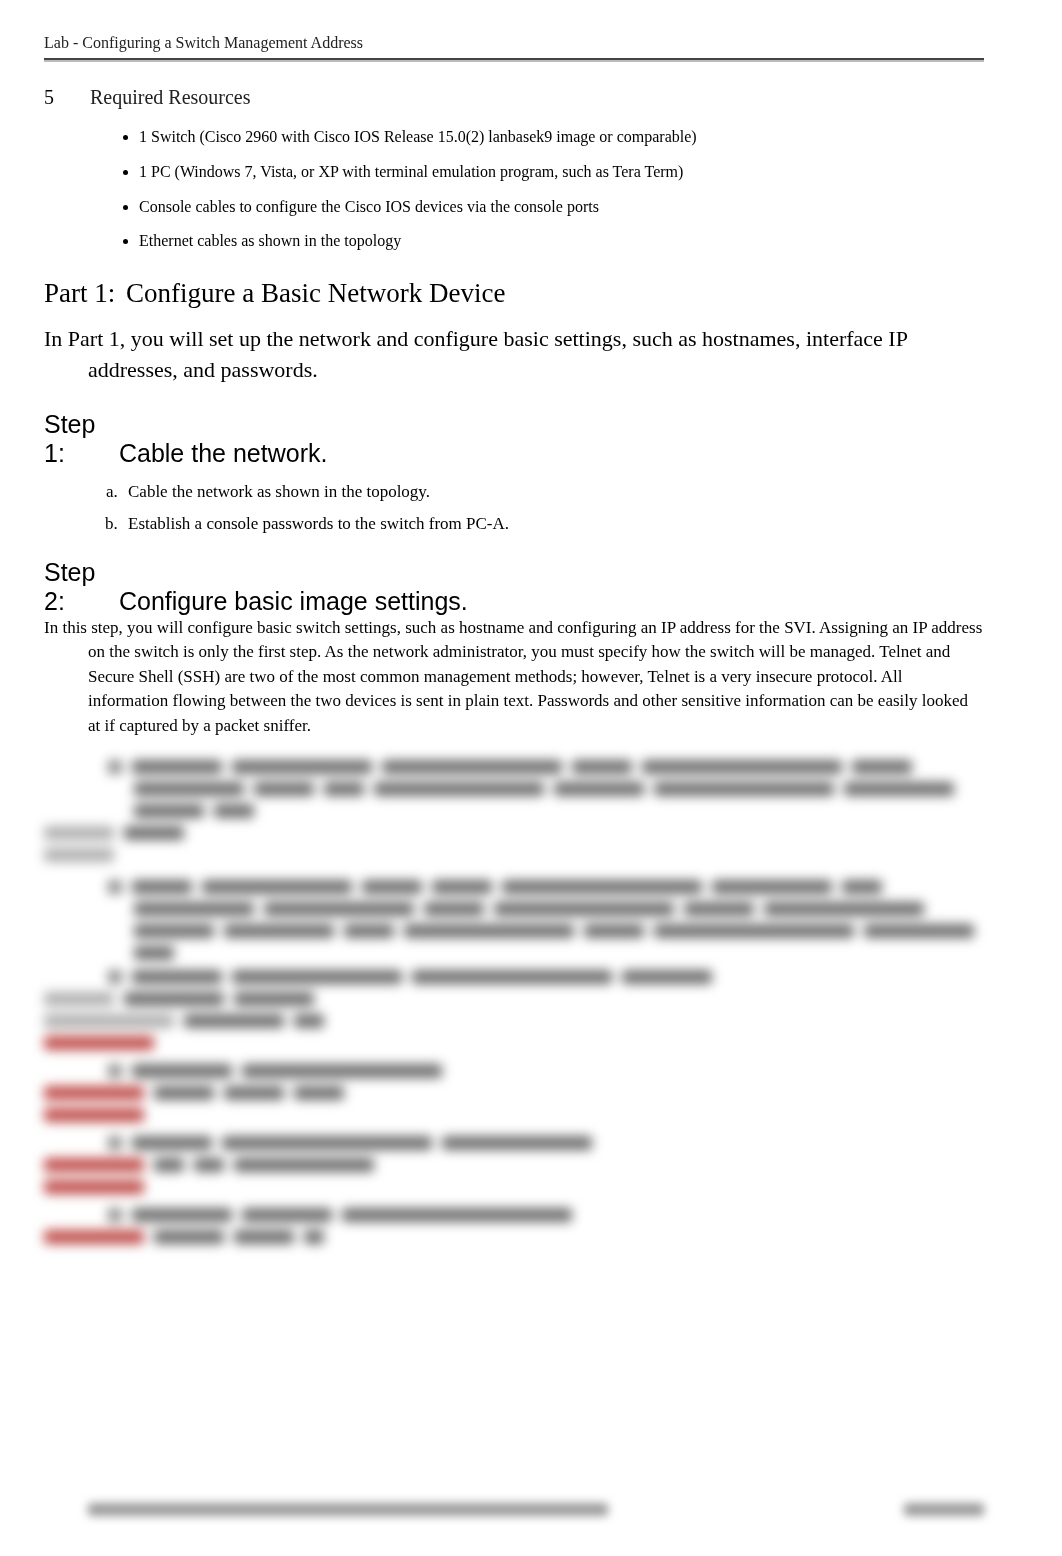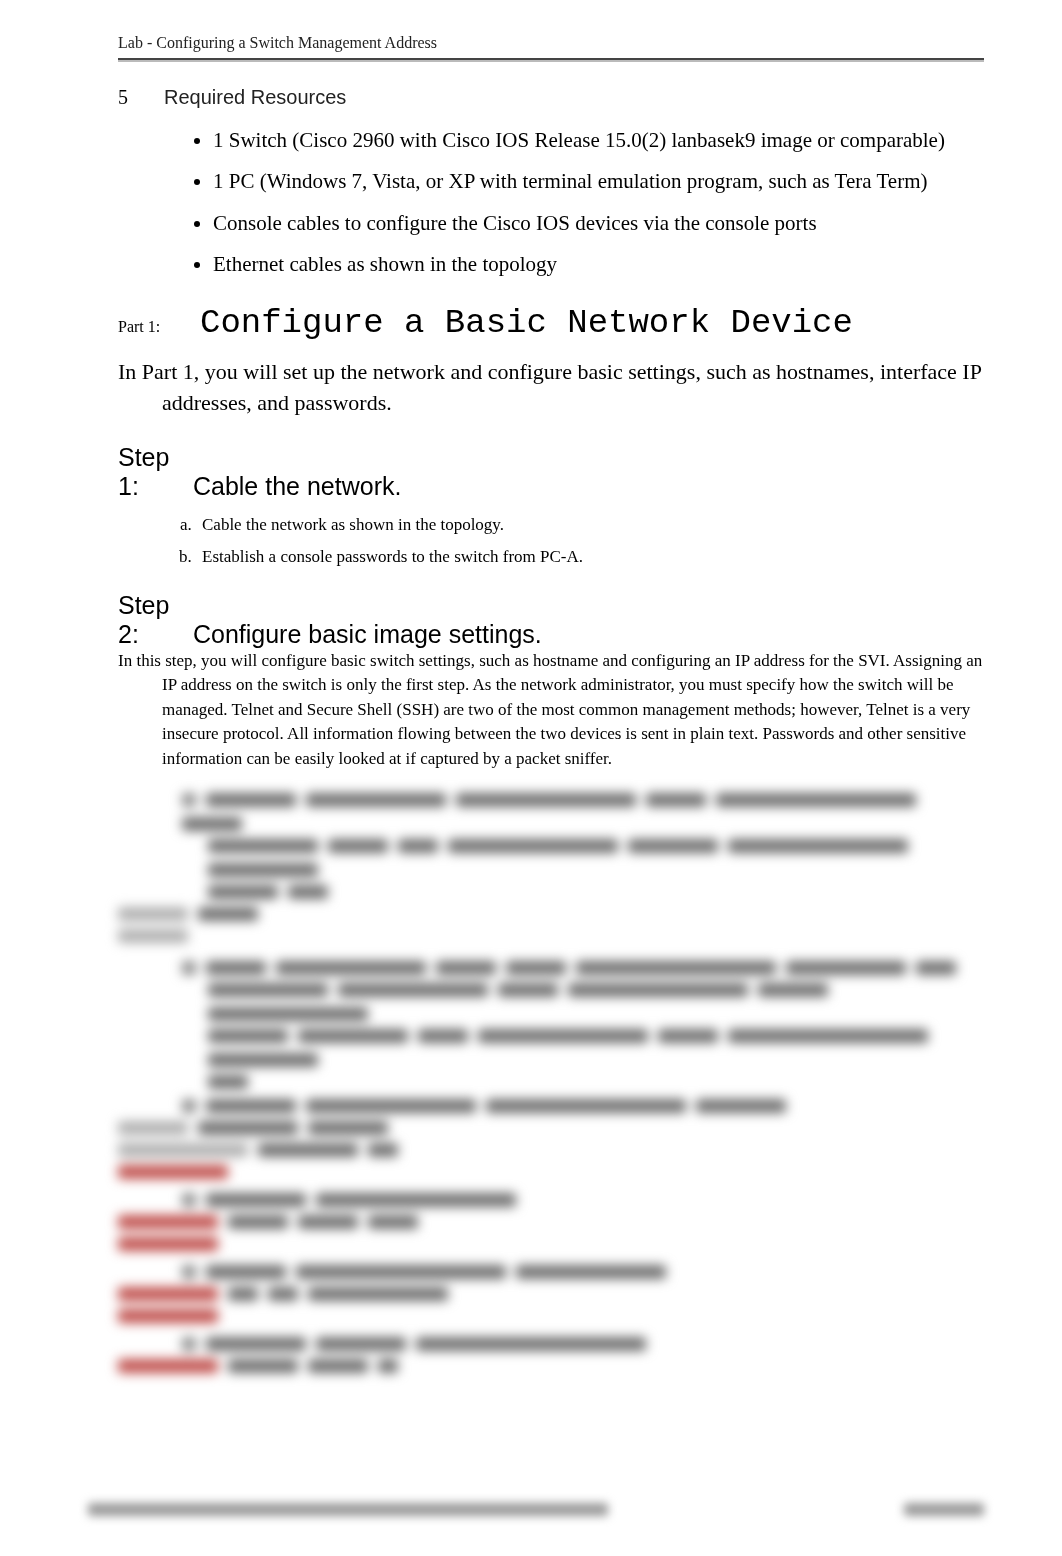--- a/index.html
+++ b/index.html
@@ -5,21 +5,21 @@
   * { box-sizing: border-box; margin: 0; padding: 0; }
   body {
     background: #fff;
     font-family: "Times New Roman", Times, serif;
     width: 1062px;
     min-height: 1556px;
     position: relative;
     color: #000;
   }
   .page {
-    padding: 34px 78px 40px 118px;
+    padding: 34px 78px 40px 44px;
   }
   .header-block {
     margin-bottom: 24px;
   }
   .header-line {
     font-size: 16px;
     color: #222;
     margin-bottom: 6px;
   }
   .header-rule {
@@ -32,45 +32,45 @@
   }
   .sec-num {
     display: inline-block;
     font-size: 20px;
     width: 42px;
     vertical-align: top;
   }
   .sec-title {
     display: inline-block;
     font-size: 20px;
-    font-family: Liberation Sans, sans-serif;
+    font-family: Liberation Serif, serif;
     color: #222;
   }
   ul.bullets {
     list-style: disc;
     margin: 18px 0 0 95px;
   }
   ul.bullets li {
-    font-size: 21px;
+    font-size: 16px;
     margin-bottom: 14px;
     line-height: 1.3;
   }
   .part-row {
     margin-top: 26px;
   }
   .part-label {
     display: inline-block;
-    font-size: 16px;
+    font-size: 27px;
     width: 78px;
     vertical-align: baseline;
   }
   .part-title {
     display: inline-block;
-    font-size: 34px;
-    font-family: Liberation Mono, monospace;
+    font-size: 27px;
+    font-family: Liberation Serif, serif;
   }
   .body-text {
     font-size: 22px;
     margin-top: 14px;
     line-height: 1.42;
     padding-left: 0;
     text-indent: 0;
   }
   .body-text .hang {
     display: block;

